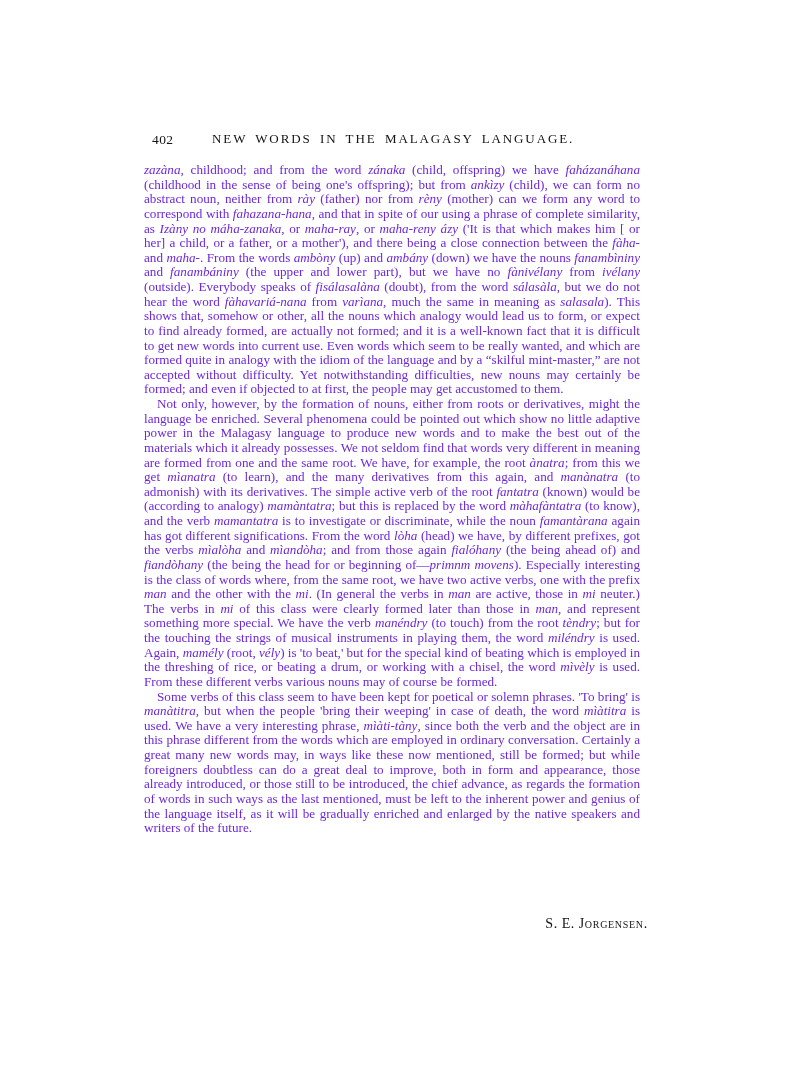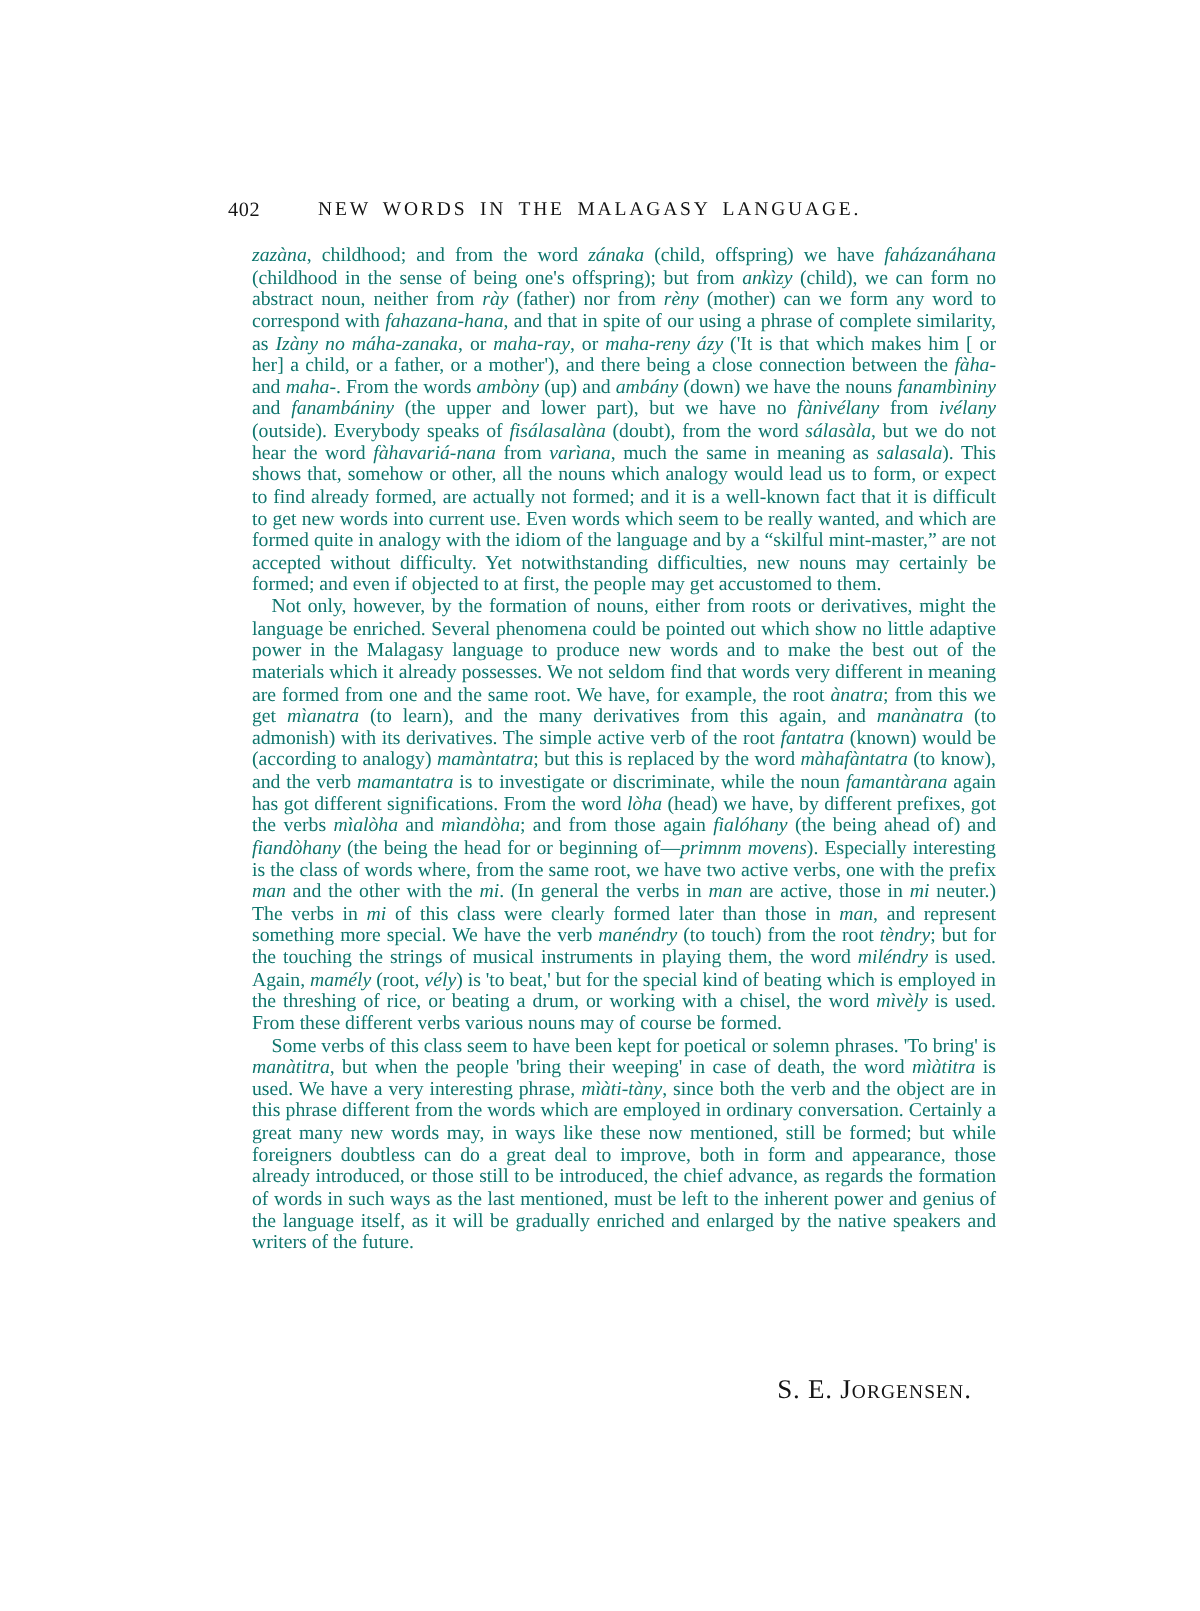--- a/index.html
+++ b/index.html
@@ -40,28 +40,28 @@
     top: 0;
     font-size: 13px;
     letter-spacing: 1.9px;
     word-spacing: 3.2px;
     color: #131313;
   }
 
   
   .textblock {
     position: absolute;
-    left: 168px;
+    left: 144px;
     top: 163px;
     width: 496px;
     font-size: 13.15px;
     line-height: 14.62px;
     text-align: justify;
     text-justify: inter-word;
-    color: #0f766e;
+    color: #6d28d9;
     -webkit-font-smoothing: none;
   }
   .textblock p {
     margin: 0;
     text-indent: 13px;
     hyphens: none;
   }
   .textblock p.noindent {
     text-indent: 0;
   }
@@ -69,21 +69,21 @@
     font-style: italic;
   }
 
   
   .signature {
     position: absolute;
     left: 152px;
     top: 916px;
     width: 496px;
     text-align: right;
-    font-size: 18px;
+    font-size: 14px;
     letter-spacing: 0.5px;
     color: #141414;
   }
   .signature .sc {
     font-variant: small-caps;
     letter-spacing: 0.7px;
   }
 </style>
 </head>
 <body>

